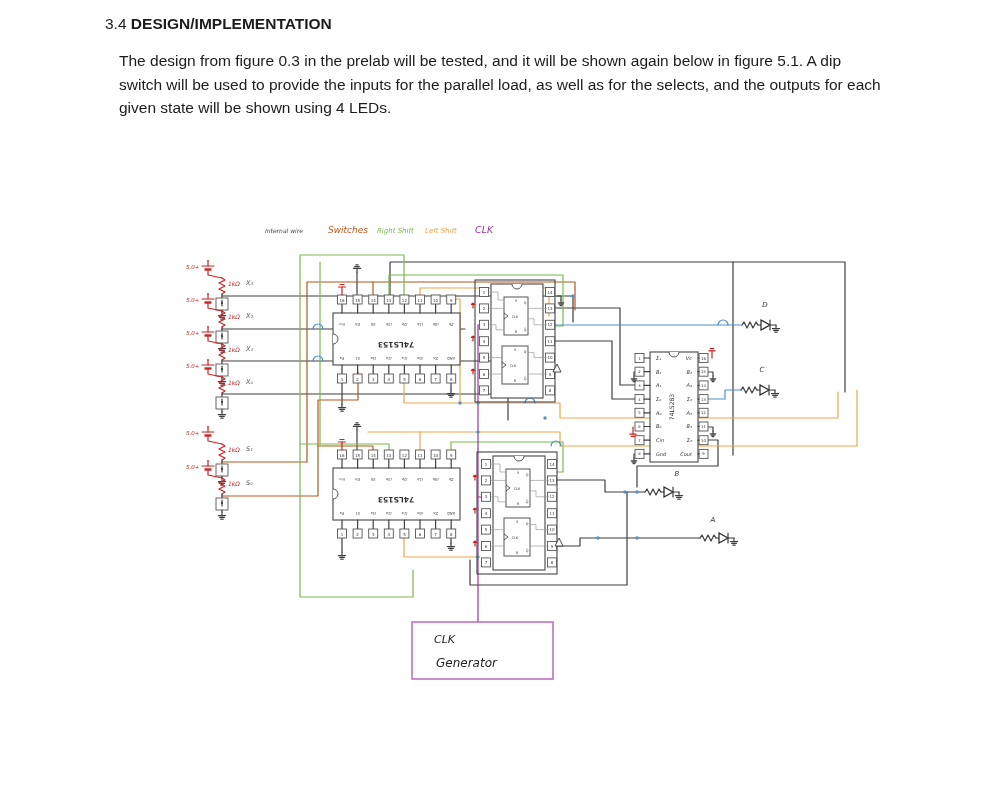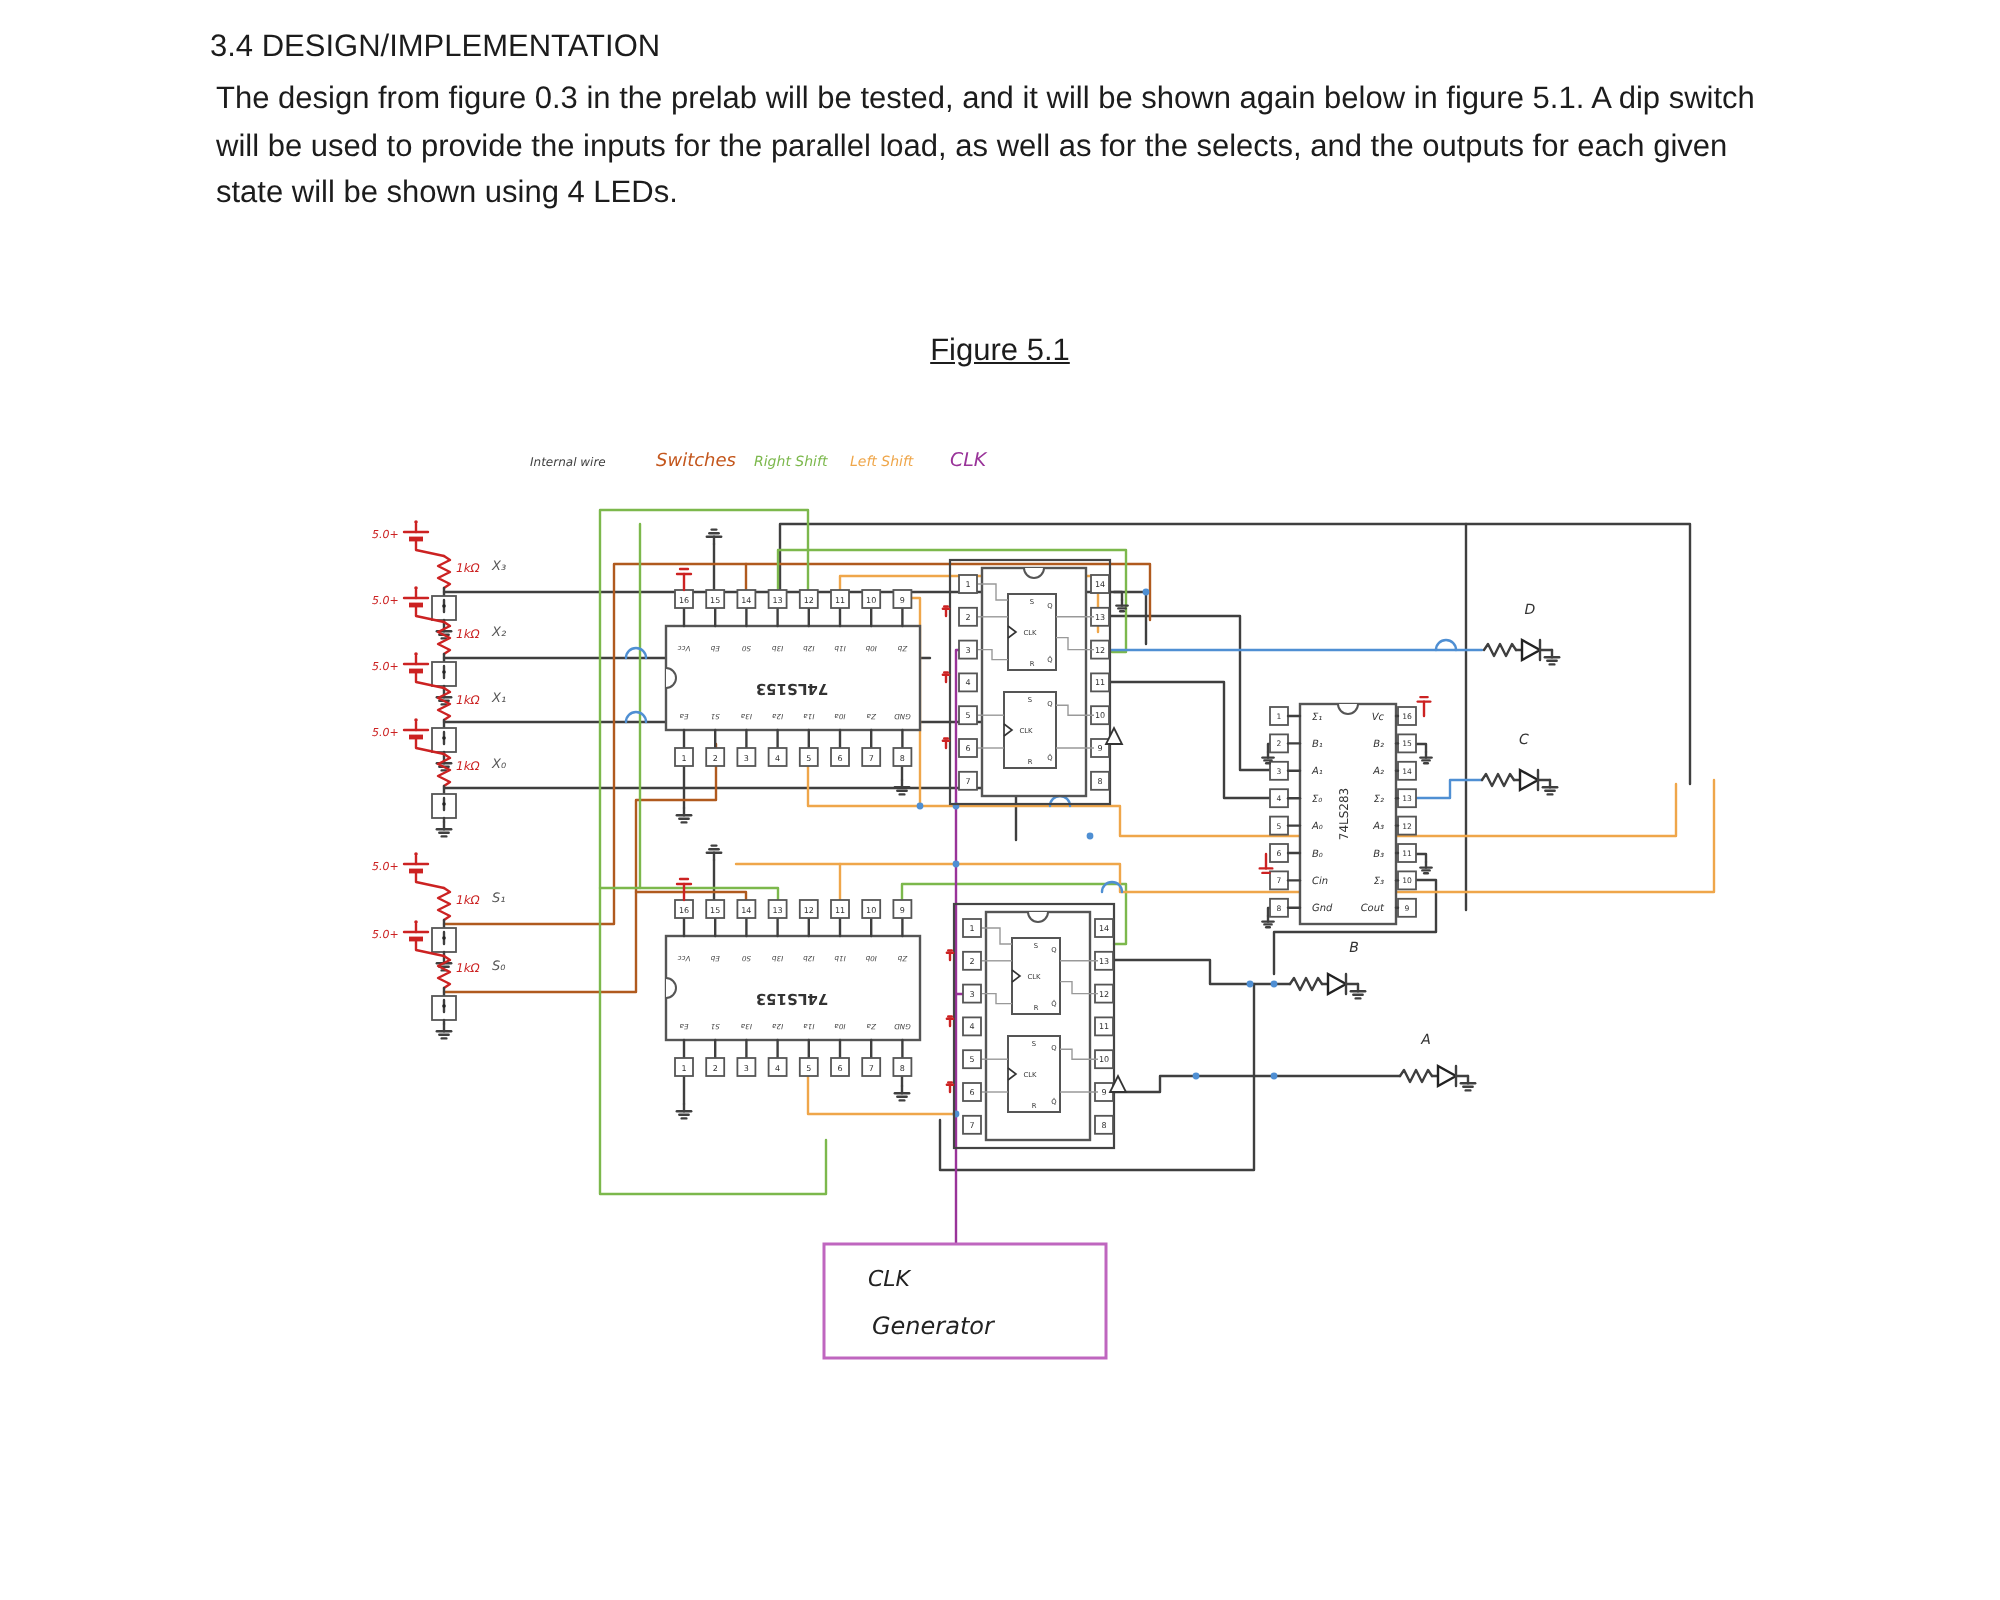--- a/index.html
+++ b/index.html
@@ -1,21 +1,21 @@
 <!DOCTYPE html>
 <html style="--c-int: #3f3f3f; --c-sw: #b05a1e; --c-rs: #7cb84c; --c-ls: #efa64a; --c-clk: #993399; --c-blue: #4f8fd3; --c-red: #cc2222;"><head>
 <meta charset="utf-8">
 <style>
   html,body{margin:0;padding:0;background:#fff;}
   #page{position:relative;width:1000px;height:800px;background:#fff;overflow:hidden;
         font-family:"Liberation Sans",sans-serif;color:#1c1c1c;}
   .doc{position:absolute;left:105px;top:12px;width:792px;font-size:15.5px;line-height:1.5;}
   .doc h1{font-size:15.5px;margin:0 0 2px 0;font-weight:normal;}
-  .doc h1 b{font-weight:normal;margin-top:24px;}
-  .doc p{margin:3px;}
+  .doc h1 b{font-weight:bold;margin-top:24px;}
+  .doc p{margin:14px;}
   .caption{position:absolute;left:0;top:167px;width:1000px;text-align:center;font-size:15.5px;}
   .caption span{text-decoration:underline;}
   svg{position:absolute;left:0;top:0;}
   svg text{font-family:"DejaVu Sans",sans-serif;}
   .hand{font-style:italic;}
   .wire{fill:none;stroke-width:1.2;stroke-linecap:round;stroke-linejoin:round;}
   .wk{stroke:var(--c-int);}
   .ws{stroke:var(--c-sw);}
   .wg{stroke:var(--c-rs);}
   .wo{stroke:var(--c-ls);}
@@ -27,23 +27,20 @@
   .pinbox{fill:#fff;stroke:#555;stroke-width:0.9;}
   .outer{fill:none;stroke:#444;stroke-width:1.1;}
 </style>
 </head>
 <body>
 
 <div id="page">
   <div class="doc">
     <h1><span>3.4 </span><b>DESIGN/IMPLEMENTATION</b></h1>
     <p>The design from figure 0.3 in the prelab will be tested, and it will be shown again below in figure 5.1. A dip switch will be used to provide the inputs for the parallel load, as well as for the selects, and the outputs for each given state will be shown using 4 LEDs.</p>
-  </div>
-  <div class="caption">
-    <span>Figure 5.1</span>
   </div>
   <svg id="diagram" width="1000" height="800" viewBox="0 0 1000 800">
     <g id="layer-wires">
         <path d="M222,296 H573 V322" class="wire wk"></path>
         <path d="M222,329 H465" class="wire wk"></path>
         <path d="M222,361 H508 V420" class="wire wk"></path>
         <path d="M222,394 H508" class="wire wk"></path>
         <path d="M390,295 V262 H845 V392" class="wire wk"></path>
         <path d="M733,262 V455" class="wire wk"></path>
         <path d="M553,308 H620 V385 H639" class="wire wk"></path>

